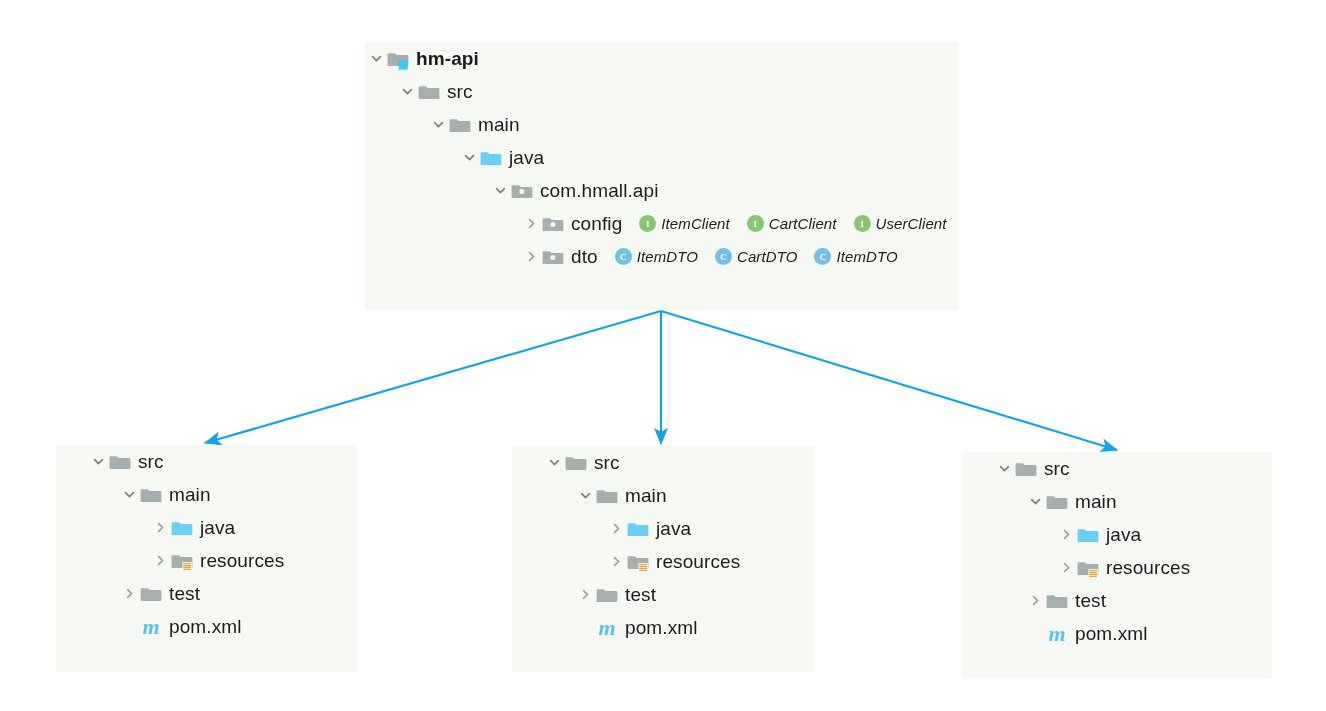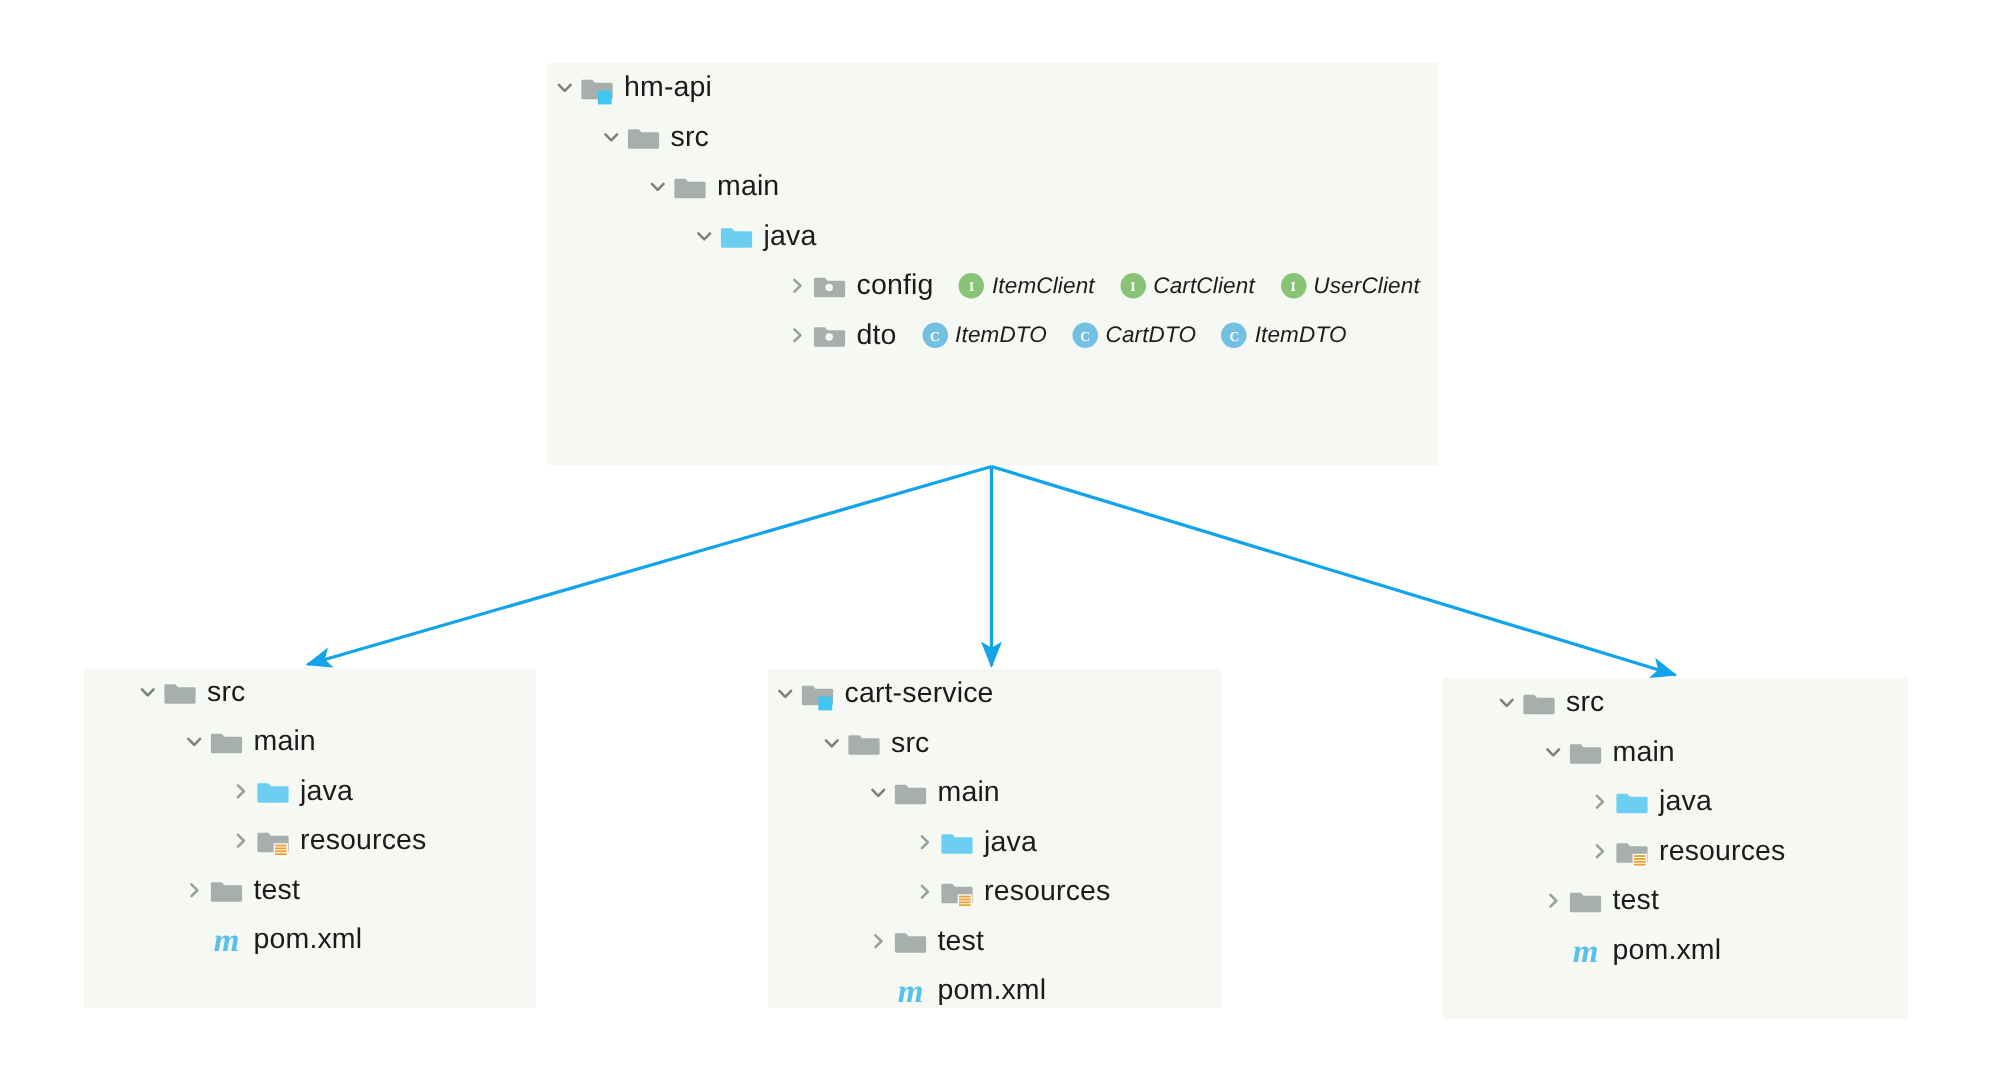--- a/index.html
+++ b/index.html
@@ -55,21 +55,21 @@
   .twisty svg { display: block; }
 
   .indent { display: inline-block; height: 1px; }
 
   .label {
     font-size: 19px;
     color: #1b1b1b;
     letter-spacing: 0.1px;
     padding-left: 7px;
   }
-  .label.bold { font-weight: normal; }
+  .label.bold { font-weight: bold; }
   .label.small { font-size: 15px; padding-left: 5px; font-style: italic; }
 
   
   .icon {
     width: 22px;
     min-width: 22px;
     height: 22px;
     position: relative;
     display: inline-block;
   }
@@ -176,20 +176,35 @@
         </svg>
       </span>
       <span class="icon">
         <svg width="22" height="22" viewBox="0 0 22 22">
           <path d="M1.5 5.2 h6.4 l1.7 1.9 h10.9 a0.9 0.9 0 0 1 0.9 0.9 v9.2 a0.9 0.9 0 0 1 -0.9 0.9 H1.5 a0.9 0.9 0 0 1 -0.9 -0.9 V6.1 a0.9 0.9 0 0 1 0.9 -0.9 z" fill="#6ccff1"></path>
         </svg>
       </span>
       <span class="label">java</span>
     </div>
     <div class="row">
+      <span class="indent" style="width: 124px;"></span>
+      <span class="twisty">
+        <svg width="13" height="13" viewBox="0 0 13 13">
+          <path d="M2.6 4.6 L6.5 8.6 L10.4 4.6" stroke="#7d827d" stroke-width="1.7" fill="none" stroke-linecap="round" stroke-linejoin="round"></path>
+        </svg>
+      </span>
+      <span class="icon">
+        <svg width="22" height="22" viewBox="0 0 22 22">
+          <path d="M1.5 5.2 h6.4 l1.7 1.9 h10.9 a0.9 0.9 0 0 1 0.9 0.9 v9.2 a0.9 0.9 0 0 1 -0.9 0.9 H1.5 a0.9 0.9 0 0 1 -0.9 -0.9 V6.1 a0.9 0.9 0 0 1 0.9 -0.9 z" fill="#a6aeae"></path>
+          <circle cx="10.8" cy="11.6" r="2.5" fill="#f3f6f2"></circle>
+        </svg>
+      </span>
+      <span class="label">com.hmall.api</span>
+    </div>
+    <div class="row">
       <span class="indent" style="width: 155px;"></span>
       <span class="twisty">
         <svg width="13" height="13" viewBox="0 0 13 13">
           <path d="M4.6 2.6 L8.6 6.5 L4.6 10.4" stroke="#9aa09a" stroke-width="1.7" fill="none" stroke-linecap="round" stroke-linejoin="round"></path>
         </svg>
       </span>
       <span class="icon">
         <svg width="22" height="22" viewBox="0 0 22 22">
           <path d="M1.5 5.2 h6.4 l1.7 1.9 h10.9 a0.9 0.9 0 0 1 0.9 0.9 v9.2 a0.9 0.9 0 0 1 -0.9 0.9 H1.5 a0.9 0.9 0 0 1 -0.9 -0.9 V6.1 a0.9 0.9 0 0 1 0.9 -0.9 z" fill="#a6aeae"></path>
           <circle cx="10.8" cy="11.6" r="2.5" fill="#f3f6f2"></circle>
@@ -319,35 +334,20 @@
     <div class="row">
       <span class="indent" style="width: 62px;"></span>
       <span class="twisty"></span>
       <span class="maven-m">m</span>
       <span class="label">pom.xml</span>
     </div>
   </div>
 
 <div class="tree-panel" id="panel-cart">
     <div class="row">
-      <span class="indent" style="width: 0px;"></span>
-      <span class="twisty">
-        <svg width="13" height="13" viewBox="0 0 13 13">
-          <path d="M2.6 4.6 L6.5 8.6 L10.4 4.6" stroke="#7d827d" stroke-width="1.7" fill="none" stroke-linecap="round" stroke-linejoin="round"></path>
-        </svg>
-      </span>
-      <span class="icon">
-        <svg width="22" height="22" viewBox="0 0 22 22">
-          <path d="M1.5 5.2 h6.4 l1.7 1.9 h10.9 a0.9 0.9 0 0 1 0.9 0.9 v9.2 a0.9 0.9 0 0 1 -0.9 0.9 H1.5 a0.9 0.9 0 0 1 -0.9 -0.9 V6.1 a0.9 0.9 0 0 1 0.9 -0.9 z" fill="#a6aeae"></path>
-          <rect x="11.6" y="12.4" width="9.2" height="9.2" fill="#3ec8f0"></rect>
-        </svg>
-      </span>
-      <span class="label bold">cart-service</span>
-    </div>
-    <div class="row">
       <span class="indent" style="width: 31px;"></span>
       <span class="twisty">
         <svg width="13" height="13" viewBox="0 0 13 13">
           <path d="M2.6 4.6 L6.5 8.6 L10.4 4.6" stroke="#7d827d" stroke-width="1.7" fill="none" stroke-linecap="round" stroke-linejoin="round"></path>
         </svg>
       </span>
       <span class="icon">
         <svg width="22" height="22" viewBox="0 0 22 22">
           <path d="M1.5 5.2 h6.4 l1.7 1.9 h10.9 a0.9 0.9 0 0 1 0.9 0.9 v9.2 a0.9 0.9 0 0 1 -0.9 0.9 H1.5 a0.9 0.9 0 0 1 -0.9 -0.9 V6.1 a0.9 0.9 0 0 1 0.9 -0.9 z" fill="#a6aeae"></path>
         </svg>

